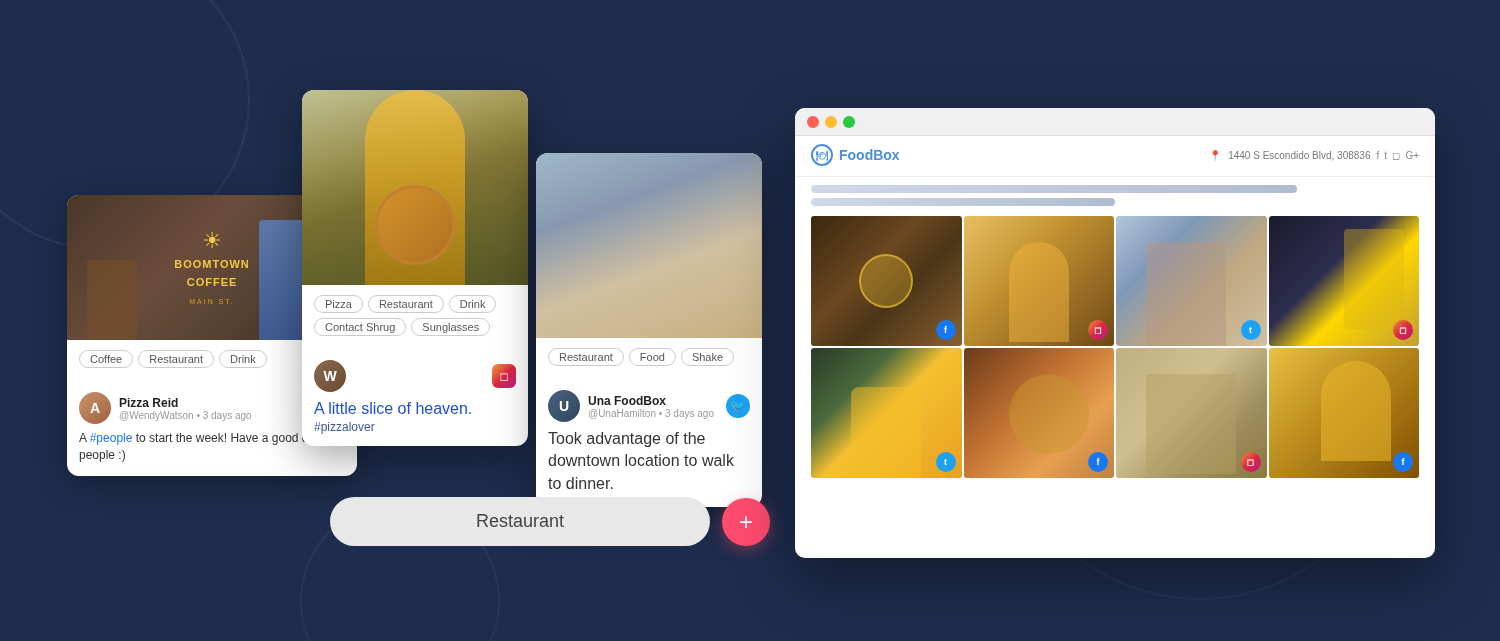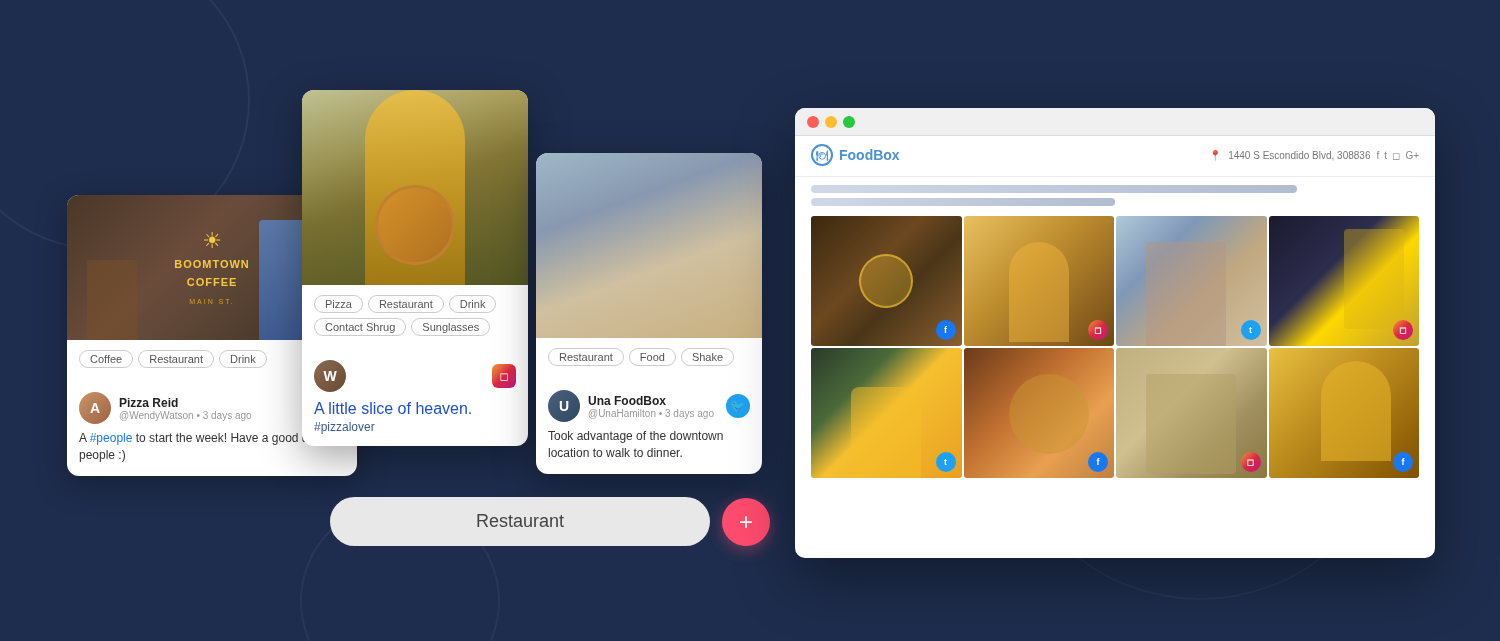--- a/index.html
+++ b/index.html
@@ -237,21 +237,21 @@
       height: 24px;
       border-radius: 50%;
       background: #1da1f2;
       display: flex;
       align-items: center;
       justify-content: center;
       color: #fff;
       font-size: 12px;
     }
     .card3-text {
-      font-size: 12px;
+      font-size: 16px;
       color: #333;
       line-height: 1.4;
     }
 
     
     .tag-pill-container {
       position: absolute;
       left: 330px;
       top: 497px;
       display: flex;

